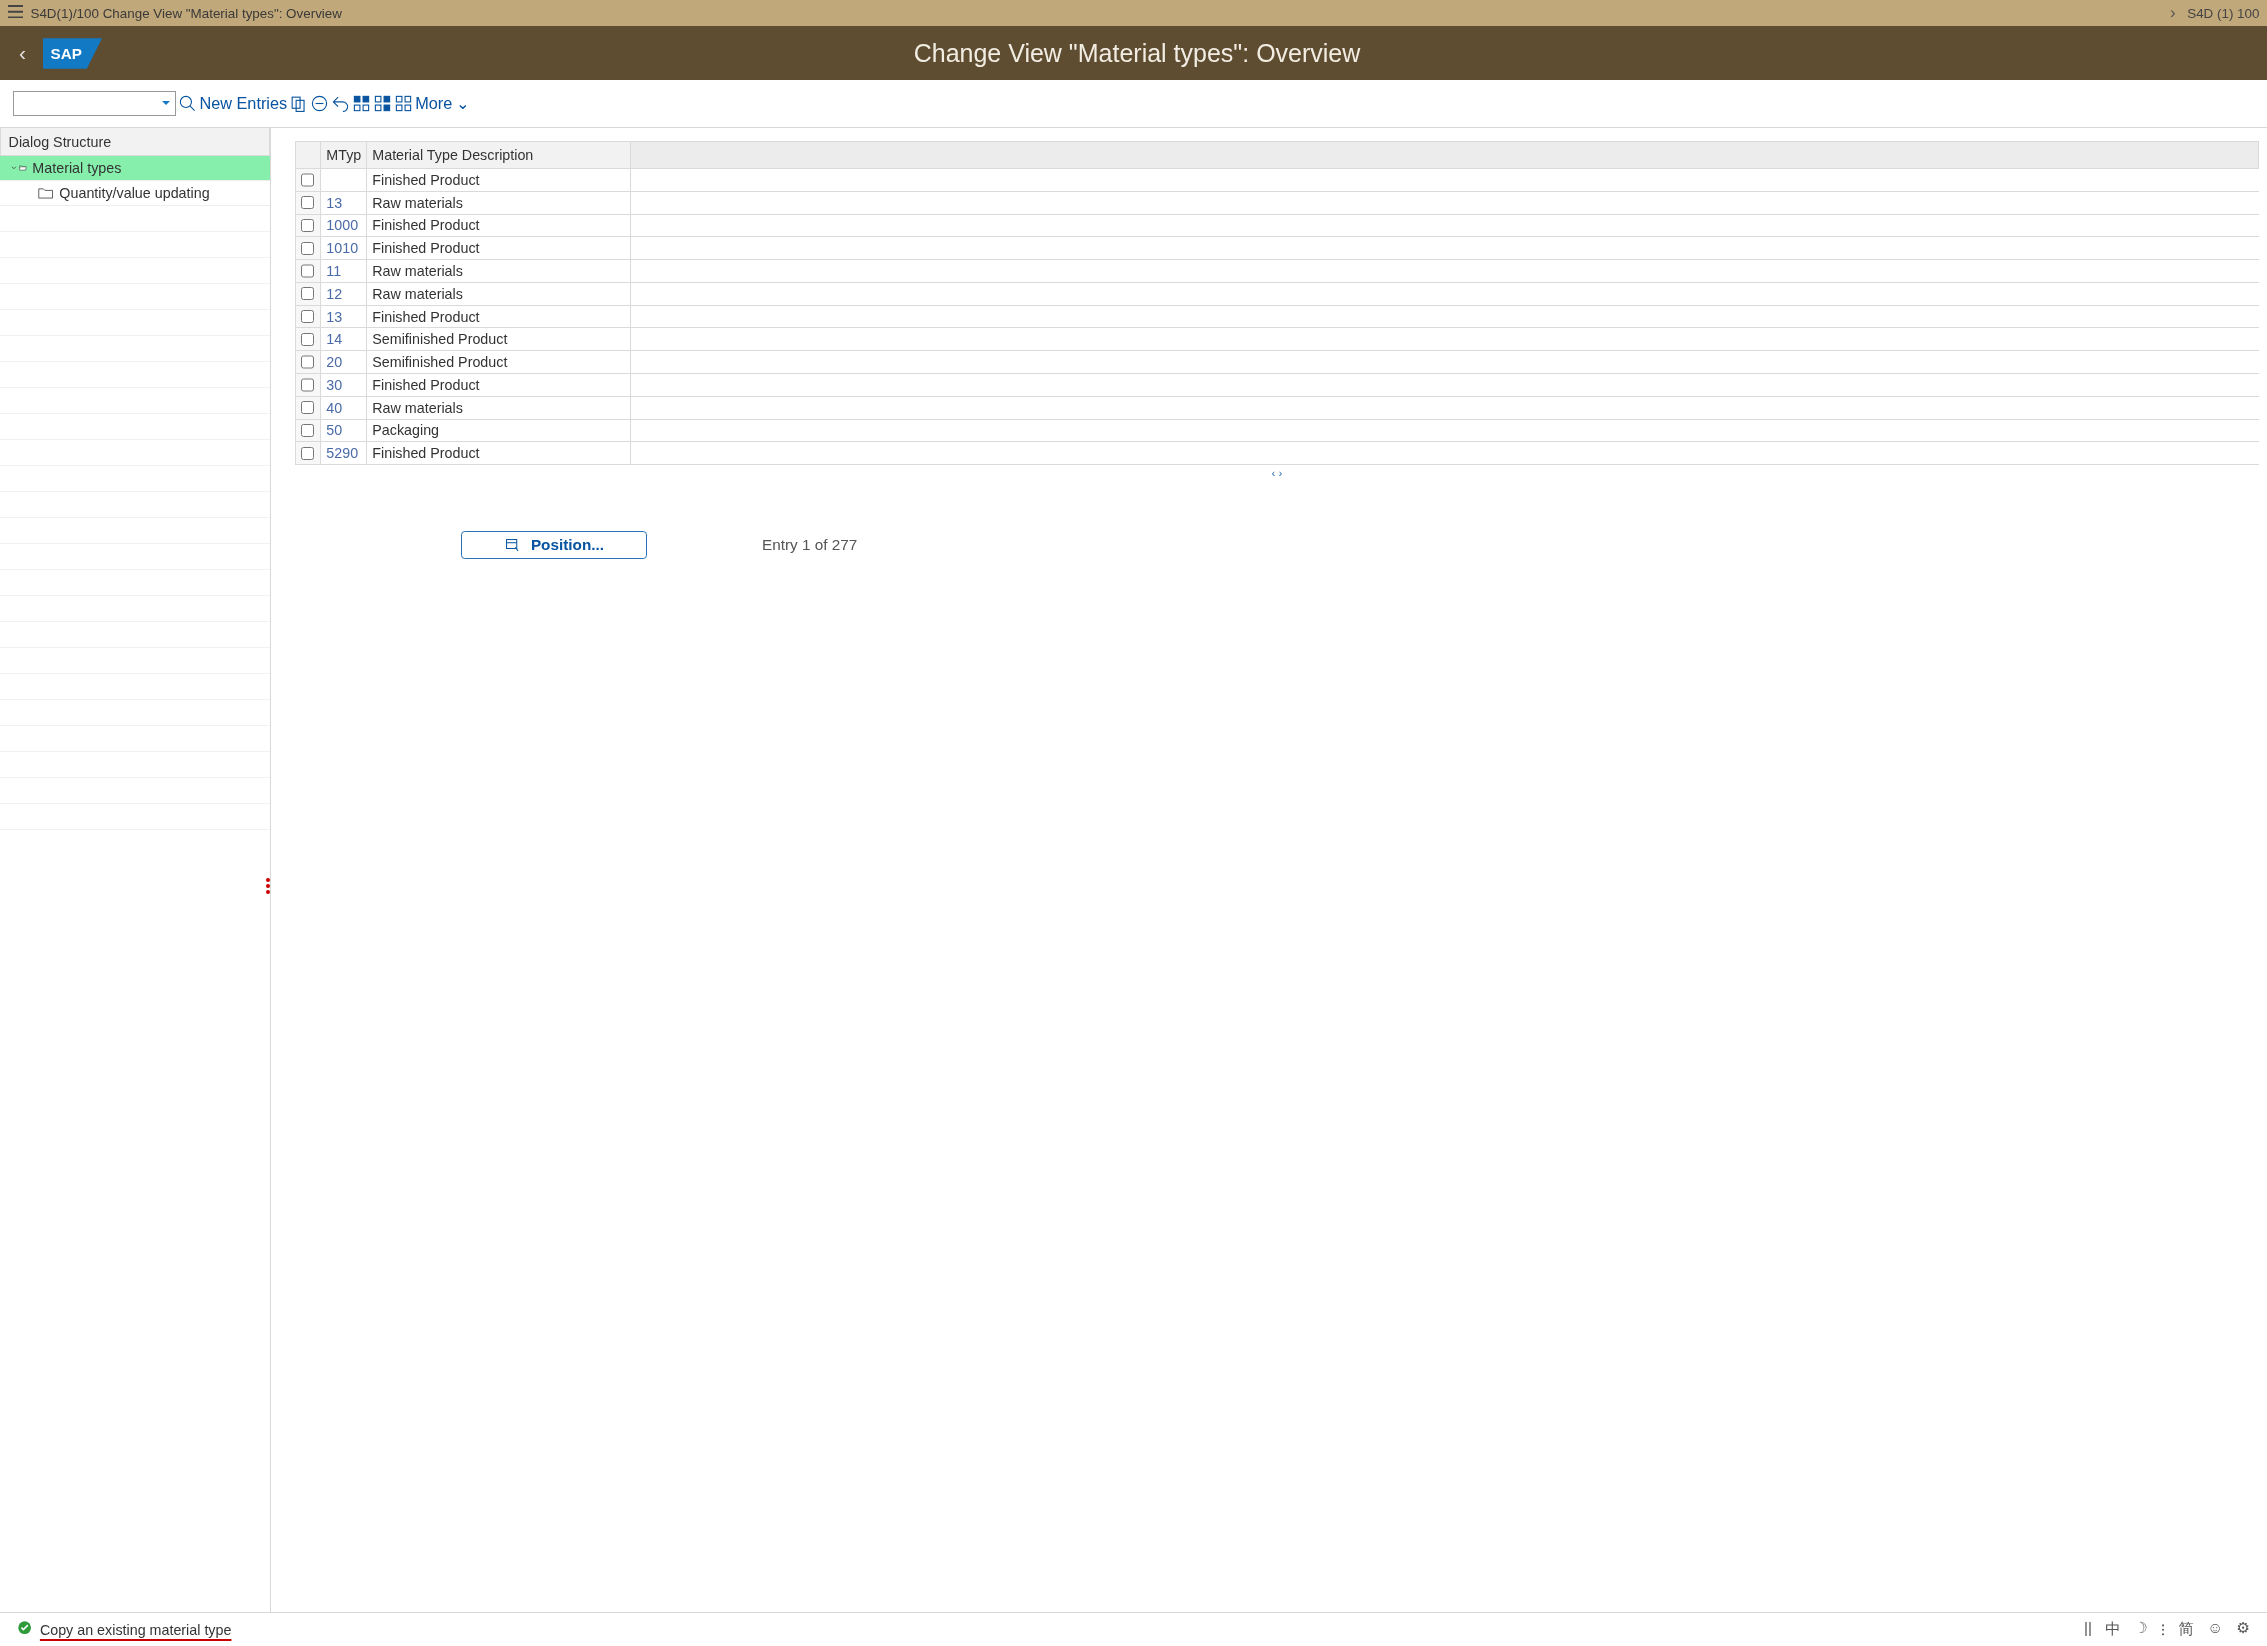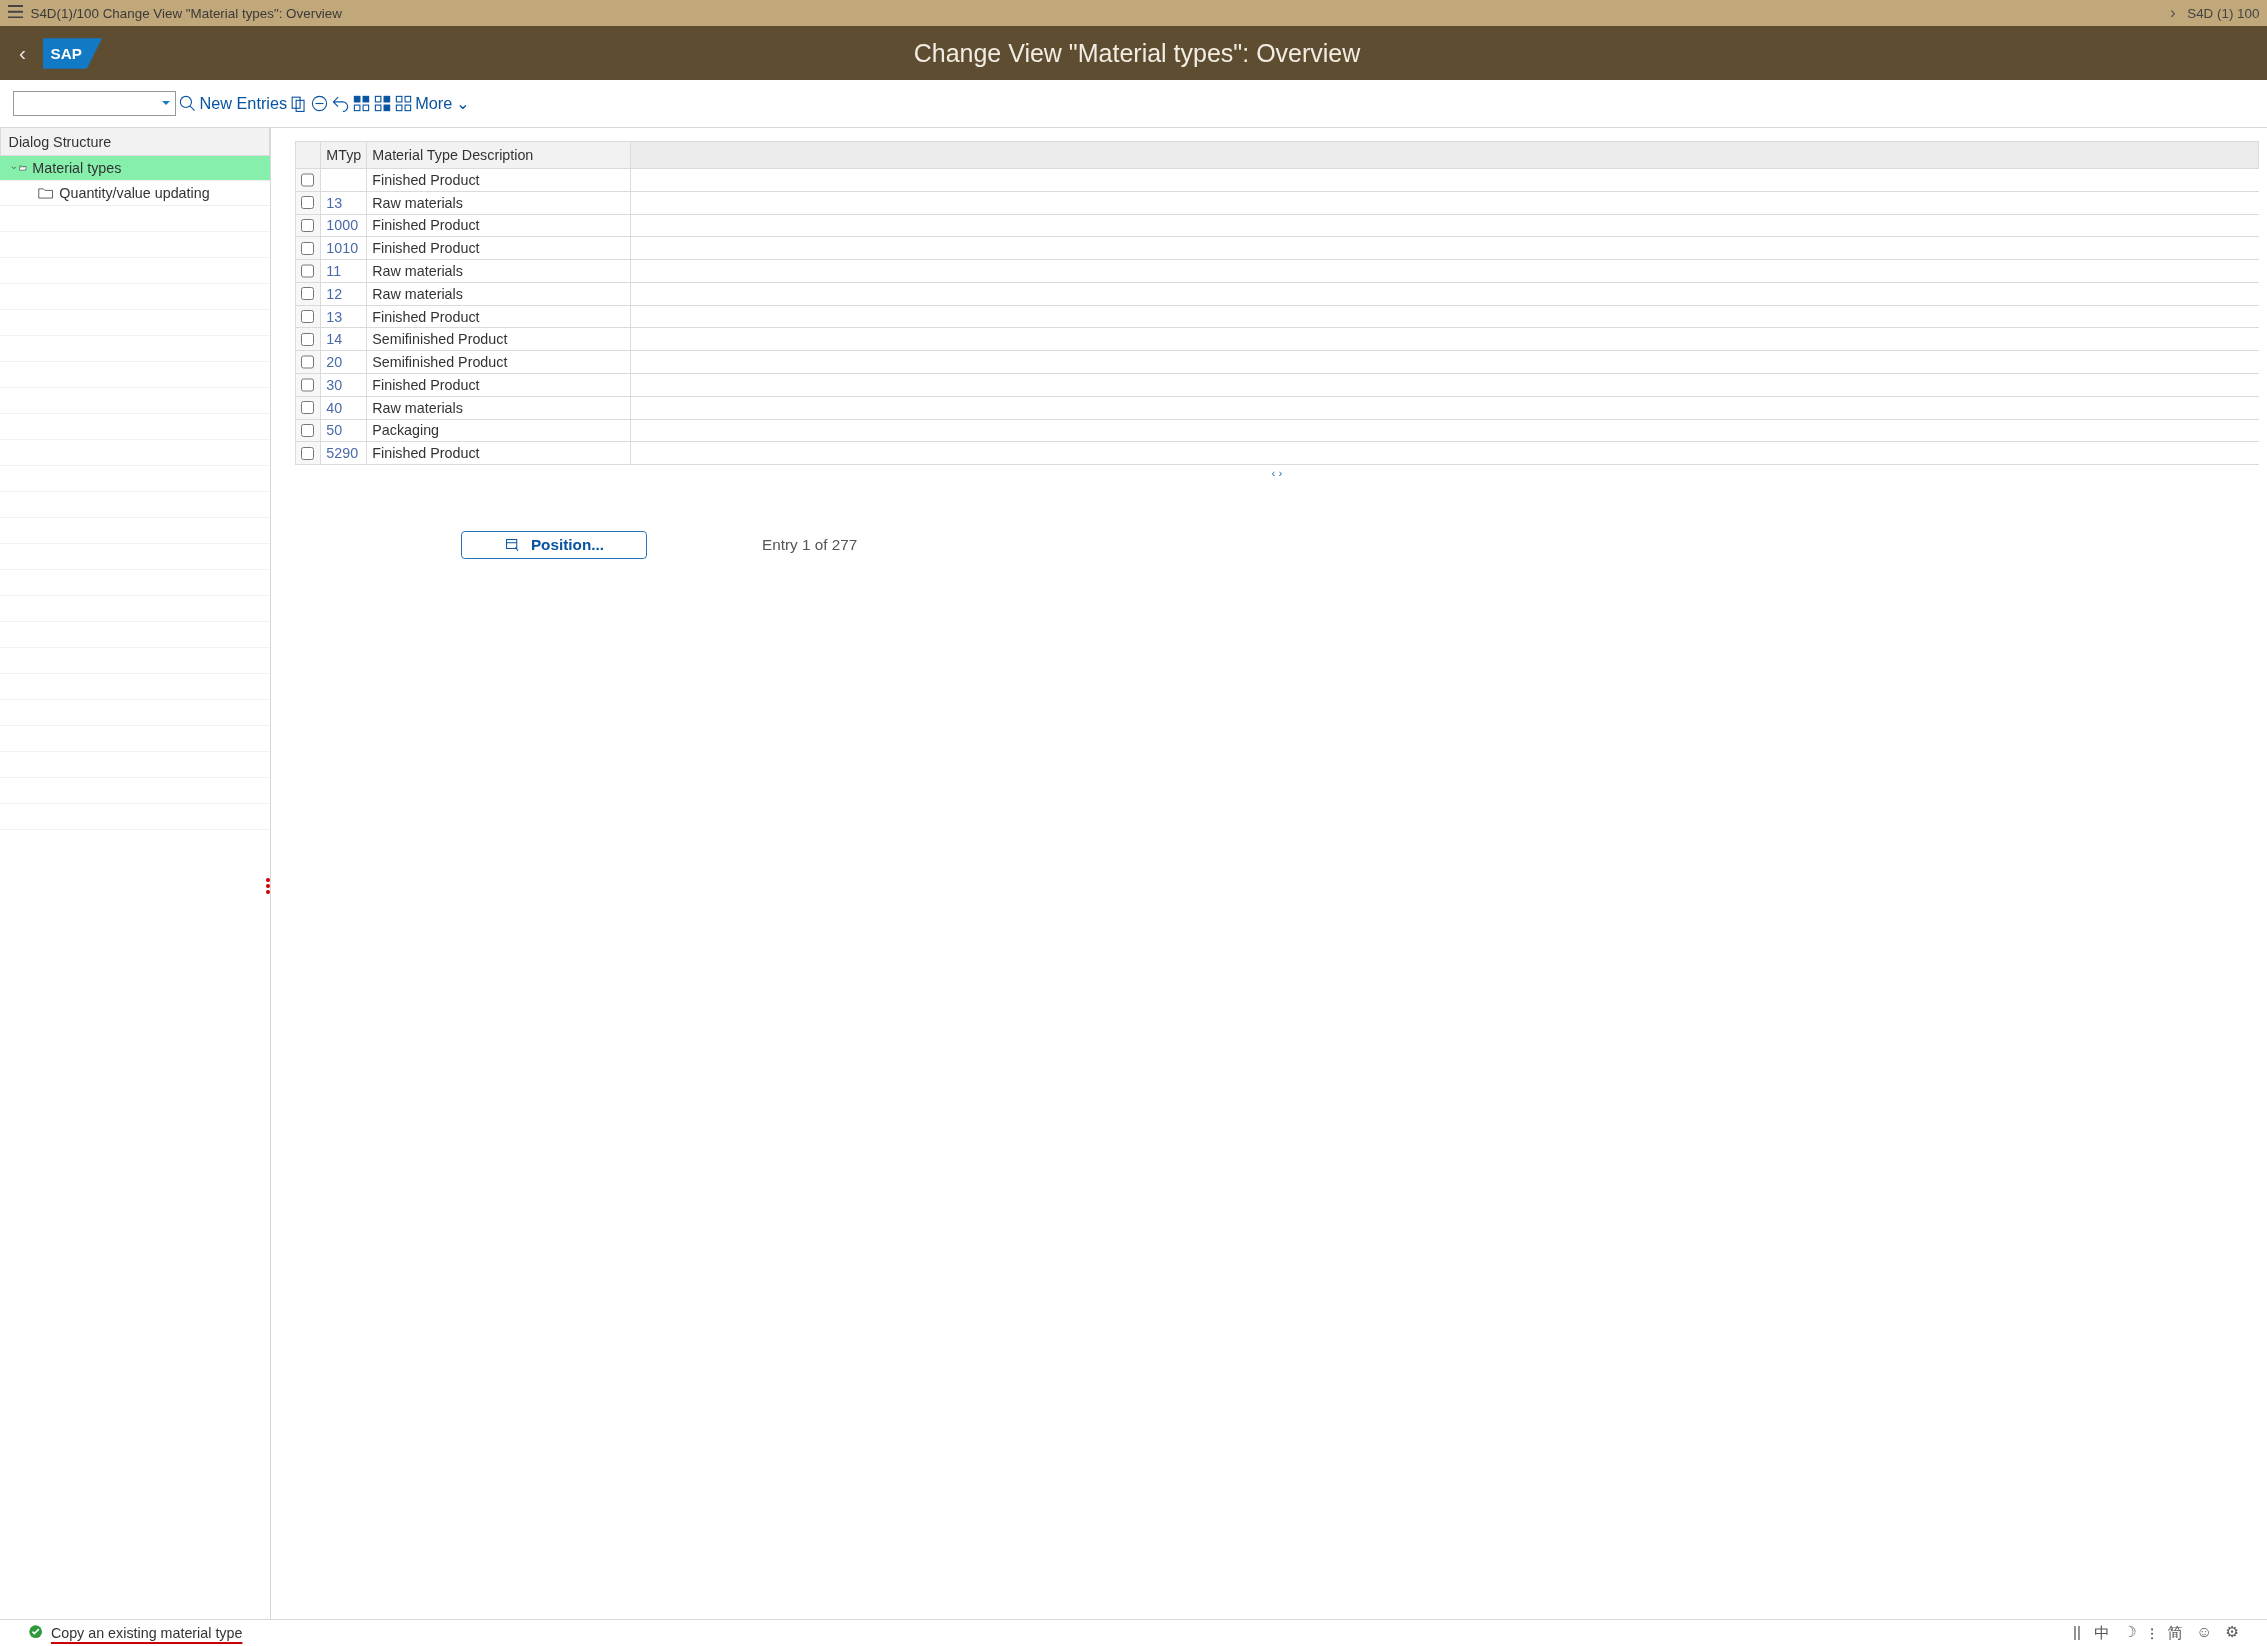--- a/index.html
+++ b/index.html
@@ -90,22 +90,22 @@
 
   .position-row { display:flex; align-items:center; gap:115px; margin:50px 0 0 182px; }
   .position-btn {
     border:1.9px solid #2a72b5; color:#0854a0; background:#fff; font-size:15.3px;
     padding:3.8px 42px; border-radius:3.8px; cursor:pointer; display:inline-flex; align-items:center; gap:12px;font-weight:bold;
   }
   .entry-info { color:#555; font-size:15.3px; }
 
   
   .statusbar {
-    position:fixed; bottom:0; left:0; right:0; height:27px; background:#fff;
-    border-top:1px solid #d8d8d8; display:flex; align-items:center; padding:0 28px; font-size:14.3px; color:#333;
+    position:fixed; bottom:0; left:0; right:0; height:34px; background:#fff;
+    border-top:1px solid #d8d8d8; display:flex; align-items:center; padding:0 17px; font-size:14.3px; color:#333;
   }
   .statusbar .ok { color:#2e9a3a; margin-right:7.6px; }
   .statusbar .msg { text-decoration: underline; text-decoration-color:#c00; text-decoration-thickness:1.9px; text-underline-offset:3.8px; }
   .statusbar .right-icons { margin-left:auto; display:flex; gap:13.4px; color:#555; font-size:15.3px; }
 </style>
 </head>
 <body>
 
 <div class="titlebar">
   <span class="menu-icon">

